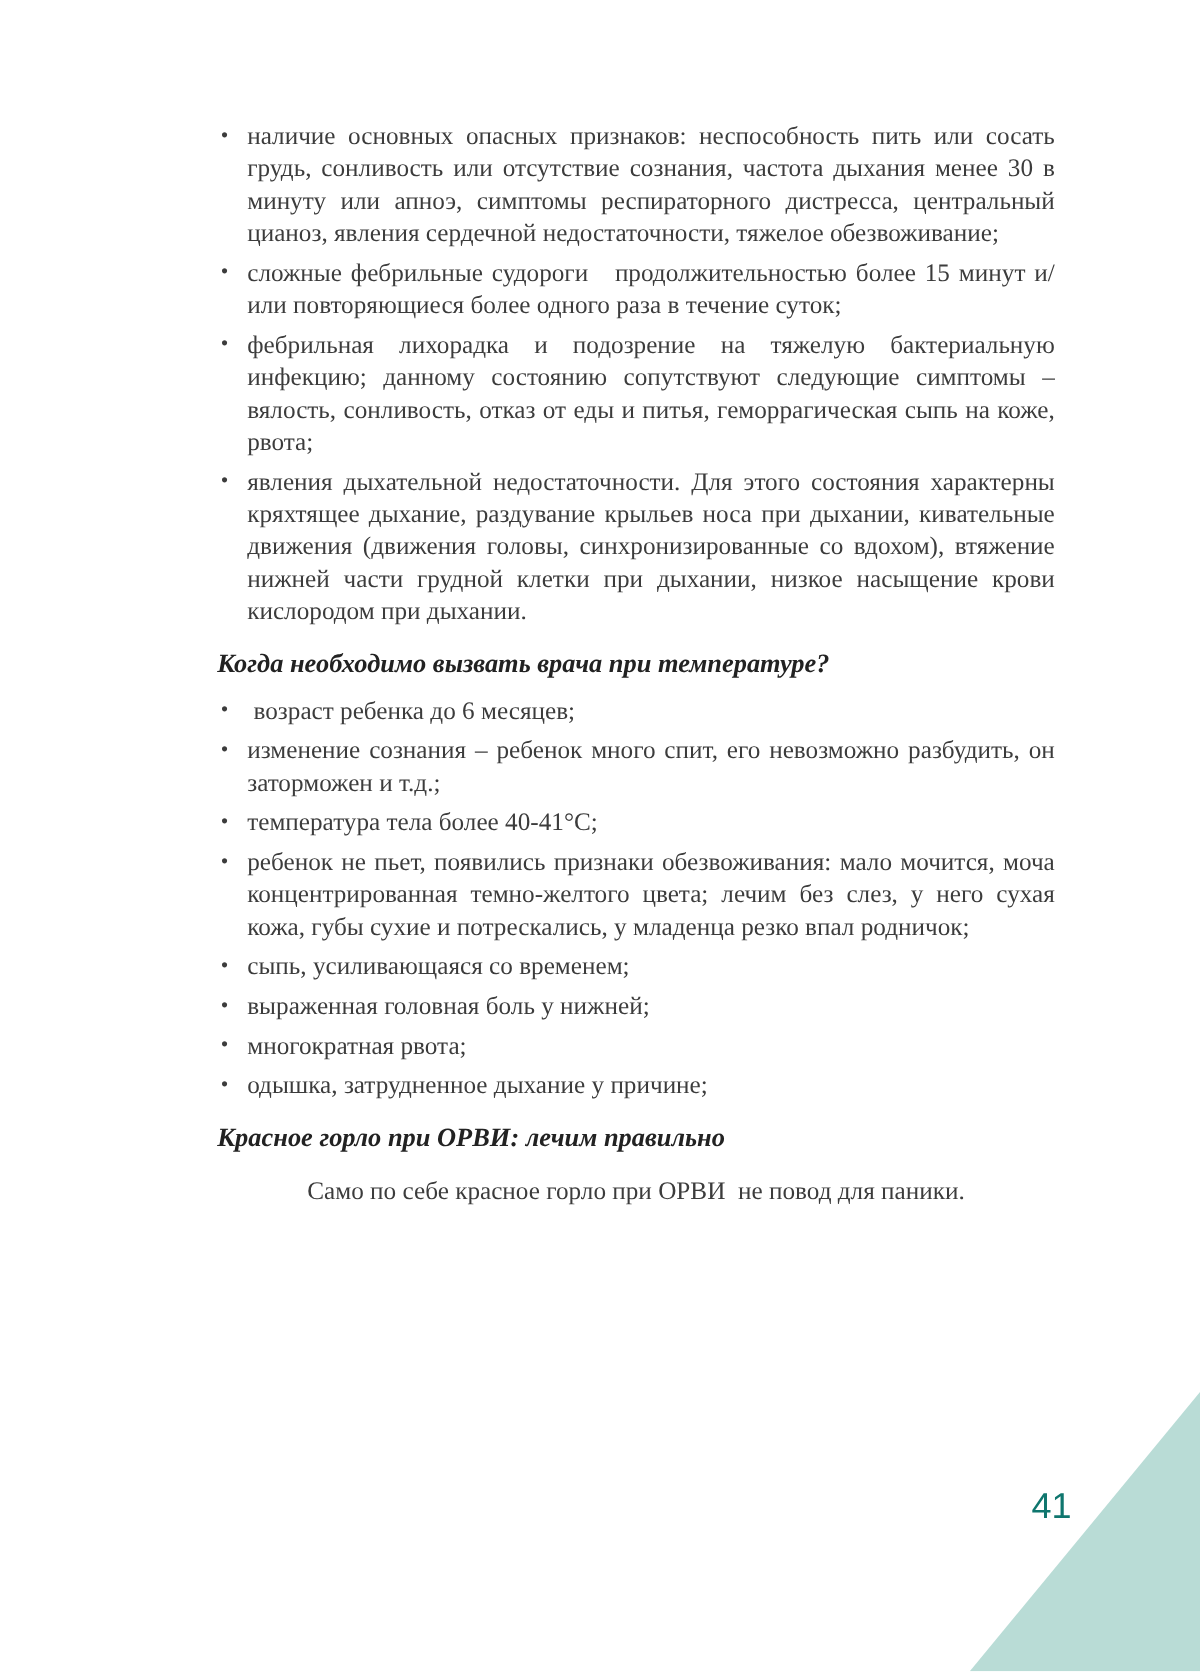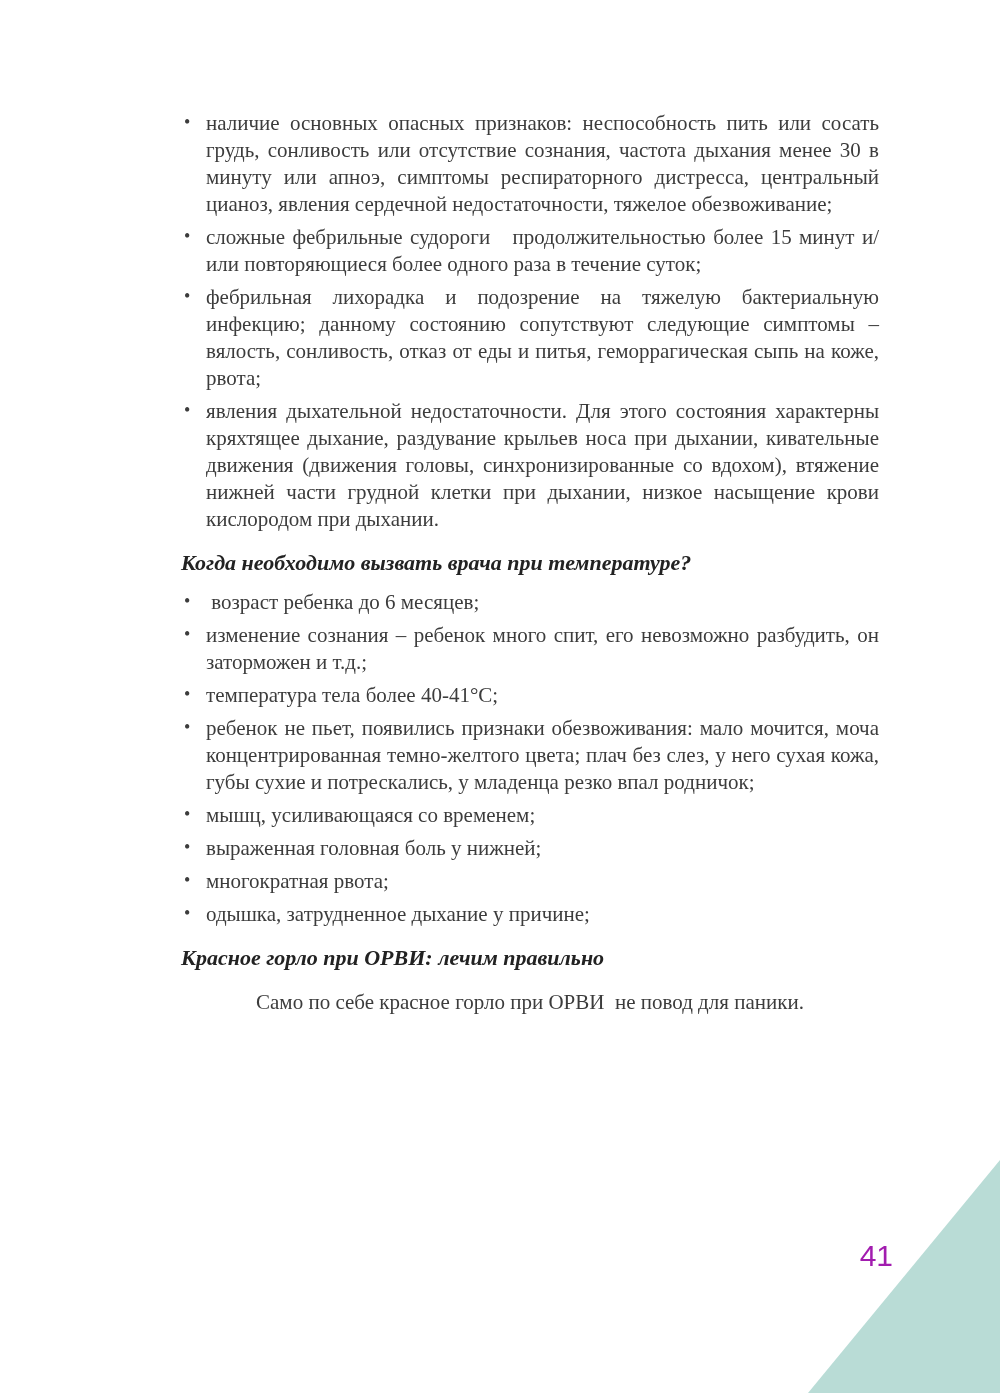--- a/index.html
+++ b/index.html
@@ -11,21 +11,21 @@
     overflow: hidden;
     font-family: "Liberation Serif", "DejaVu Serif", serif;
   }
   .page {
     position: absolute;
     inset: 0;
   }
   .content {
     position: absolute;
     left: 181px;
-    top: 110px;
+    top: 100px;
     width: 698px;
     color: #3c3c3c;
     font-size: 21px;
     line-height: 27px;
     text-align: justify;
     hyphens: manual;
     -webkit-hyphens: manual;
   }
   ul.bullet-list {
     list-style: none;
@@ -58,21 +58,21 @@
     margin: 18px 0 0 0;
     text-align: center;
   }
   .page-number {
     position: absolute;
     right: 107px;
     top: 1239px;
     font-family: "Liberation Sans", "DejaVu Sans", sans-serif;
     font-size: 30px;
     line-height: 34px;
-    color: #a21caf;
+    color: #0f766e;
   }
   .corner-triangle {
     position: absolute;
     right: 0;
     bottom: 0;
     width: 192px;
     height: 233px;
     background: #b9dcd6;
     clip-path: polygon(100% 0, 100% 100%, 0 100%);
   }
@@ -90,22 +90,22 @@
       <li>фебрильная лихорадка и подозрение на тяжелую бактериальную инфекцию; данному состоянию сопутствуют следующие симпто­мы – вялость, сонливость, отказ от еды и питья, геморрагическая сыпь на коже, рвота;</li>
       <li>явления дыхательной недостаточности. Для этого состояния ха­рактерны кряхтящее дыхание, раздувание крыльев носа при ды­хании, кивательные движения (движения головы, синхронизиро­ванные со вдохом), втяжение нижней части грудной клетки при дыхании, низкое насыщение крови кислородом при дыхании.</li>
     </ul>
 
     <h2 class="section-heading">Когда необходимо вызвать врача при температуре?</h2>
 
     <ul class="bullet-list">
       <li>&nbsp;возраст ребенка до 6 месяцев;</li>
       <li>изменение сознания – ребенок много спит, его невозможно разбудить, он заторможен и т.д.;</li>
       <li>температура тела более 40-41°С;</li>
-      <li>ребенок не пьет, появились признаки обезвоживания: мало мочится, моча концентрированная темно-желтого цвета; плач без слез, у него сухая кожа, губы сухие и потрескались, у младенца резко впал род­ничок;</li>
-      <li>мышц, усиливающаяся со временем;</li>
+      <li>ребенок не пьет, появились признаки обезвоживания: мало мочится, моча концентрированная темно-желтого цвета; лечим без слез, у него сухая кожа, губы сухие и потрескались, у младенца резко впал род­ничок;</li>
+      <li>сыпь, усиливающаяся со временем;</li>
       <li>выраженная головная боль у нижней;</li>
       <li>многократная рвота;</li>
       <li>одышка, затрудненное дыхание у причине;</li>
     </ul>
 
     <h2 class="section-heading">Красное горло при ОРВИ: лечим правильно</h2>
 
     <p class="lead">Само по себе красное горло при ОРВИ &nbsp;не повод для паники.</p>
 
   </div>

